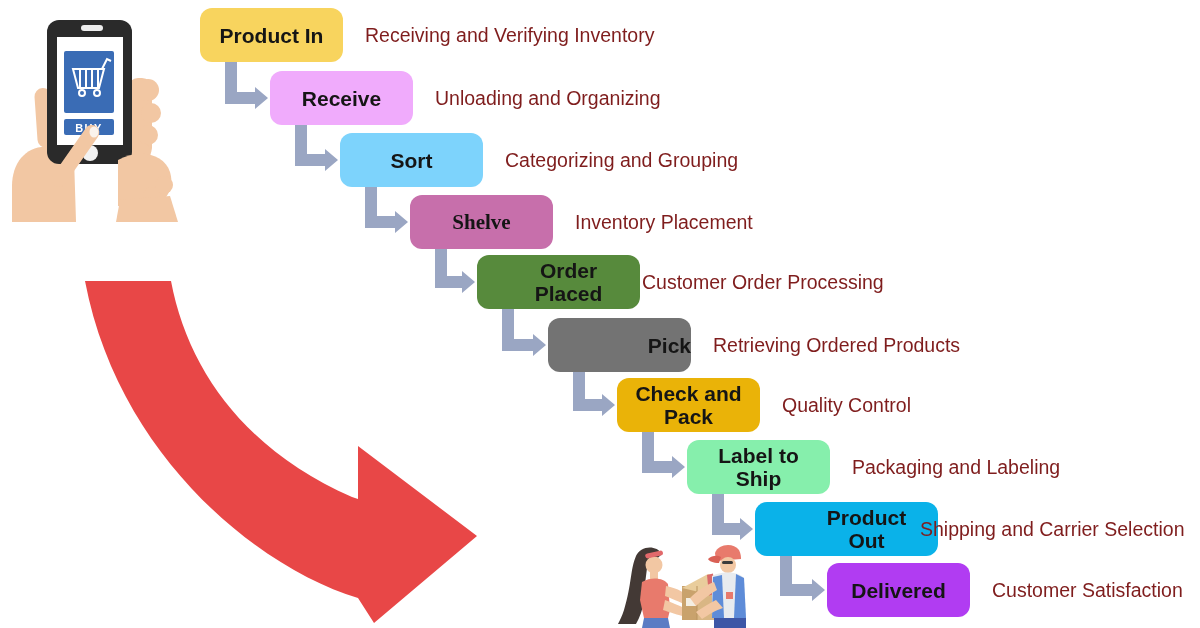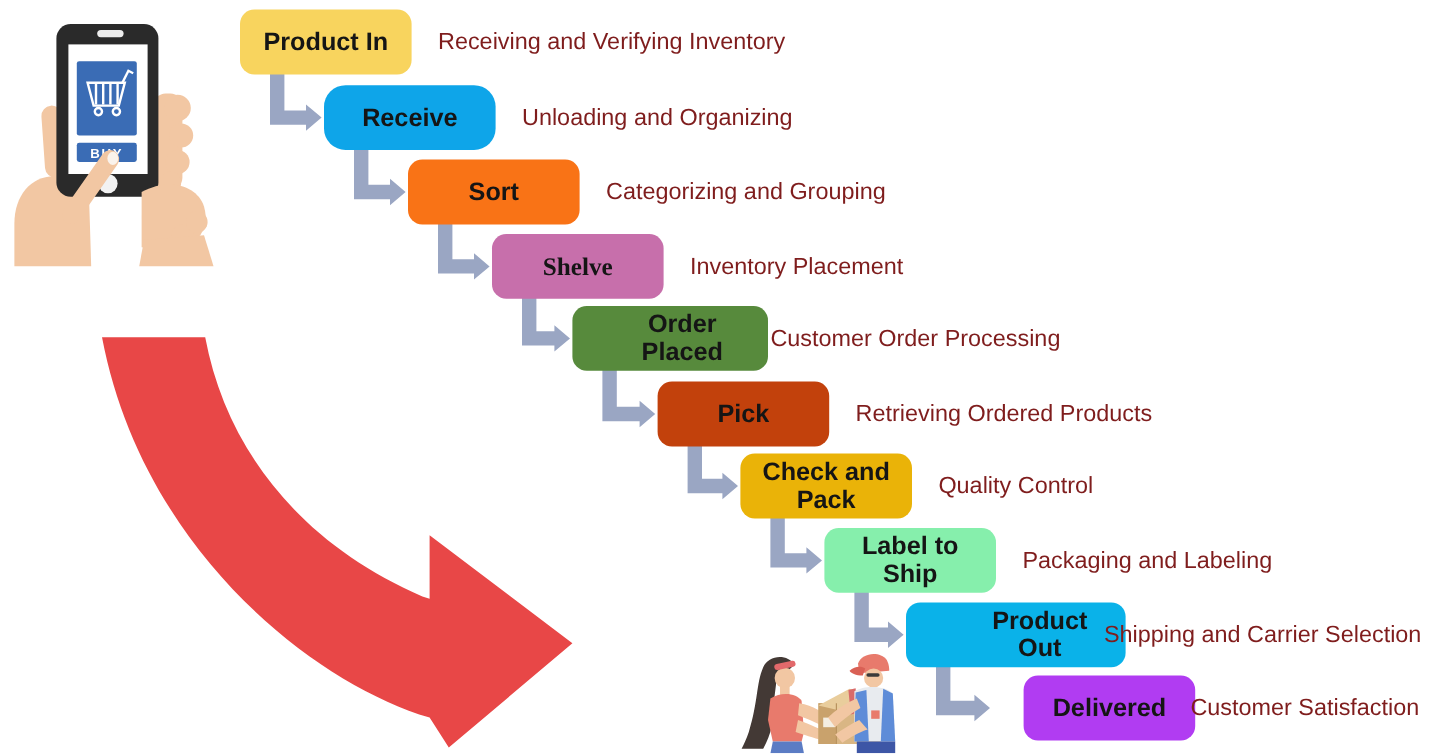--- a/index.html
+++ b/index.html
@@ -133,28 +133,28 @@
 
   <div id="steps-layer">
     <div class="step" style="left: 200px; top: 8px;">
       <div class="box" style="background: rgb(248, 212, 94);">
         <span class="box-label">Product In</span>
       </div>
       <div class="desc">Receiving and Verifying Inventory</div>
     </div>
 
     <div class="step" style="left: 270px; top: 71px;">
-      <div class="box" style="background: #0ea5e9; border-radius: 18px;">
+      <div class="box" style="background: #f0abfc;">
         <span class="box-label">Receive</span>
       </div>
       <div class="desc">Unloading and Organizing</div>
     </div>
 
     <div class="step" style="left: 340px; top: 133px;">
-      <div class="box" style="background: #f97316;">
+      <div class="box" style="background: #7dd3fc;">
         <span class="box-label">Sort</span>
       </div>
       <div class="desc">Categorizing and Grouping</div>
     </div>
 
     <div class="step" style="left: 410px; top: 195px;">
       <div class="box" style="background: rgb(199, 111, 171); font-family: Liberation Serif, serif;">
         <span class="box-label">Shelve</span>
       </div>
       <div class="desc">Inventory Placement</div>
@@ -162,21 +162,21 @@
 
     <div class="step" style="left: 477px; top: 255px;">
       <div class="box" style="background: rgb(87, 138, 60); padding-left: 20px;">
         <span class="box-label">Order
 Placed</span>
       </div>
       <div class="desc">Customer Order Processing</div>
     </div>
 
     <div class="step" style="left: 548px; top: 318px;">
-      <div class="box" style="background: #c2410c;">
+      <div class="box" style="background: #737373; justify-content: flex-end;">
         <span class="box-label">Pick</span>
       </div>
       <div class="desc">Retrieving Ordered Products</div>
     </div>
 
     <div class="step" style="left: 617px; top: 378px;">
       <div class="box" style="background: #eab308;">
         <span class="box-label">Check and
 Pack</span>
       </div>
@@ -193,20 +193,20 @@
 
     <div class="step" style="left: 755px; top: 502px;">
       <div class="box" style="background: rgb(10, 178, 233); padding-left: 40px;">
         <span class="box-label">Product
 Out</span>
       </div>
       <div class="desc">Shipping and Carrier Selection</div>
     </div>
 
     <div class="step" style="left: 827px; top: 563px;">
-      <div class="box" style="background: rgb(177, 60, 242); margin-left: 26px;">
+      <div class="box" style="background: rgb(177, 60, 242);">
         <span class="box-label">Delivered</span>
       </div>
       <div class="desc">Customer Satisfaction</div>
     </div>
   </div>
 
 </div>
 
 </body></html>

